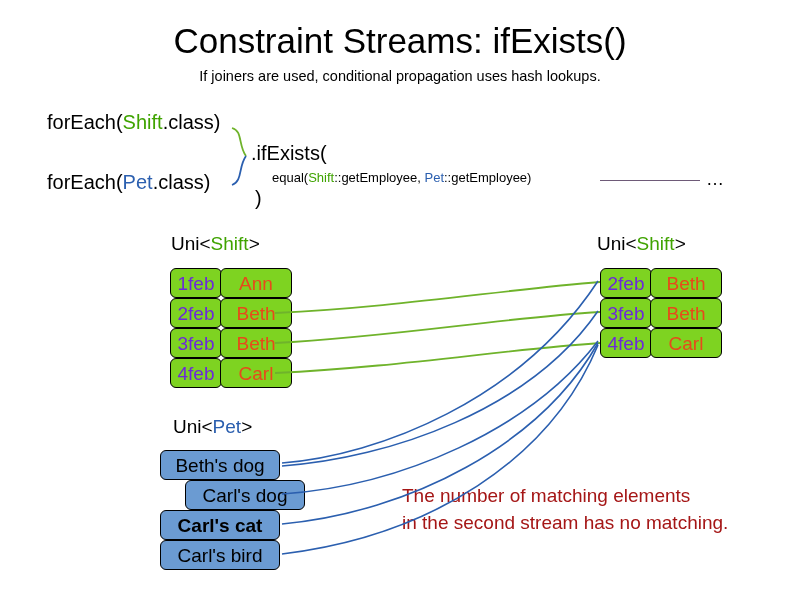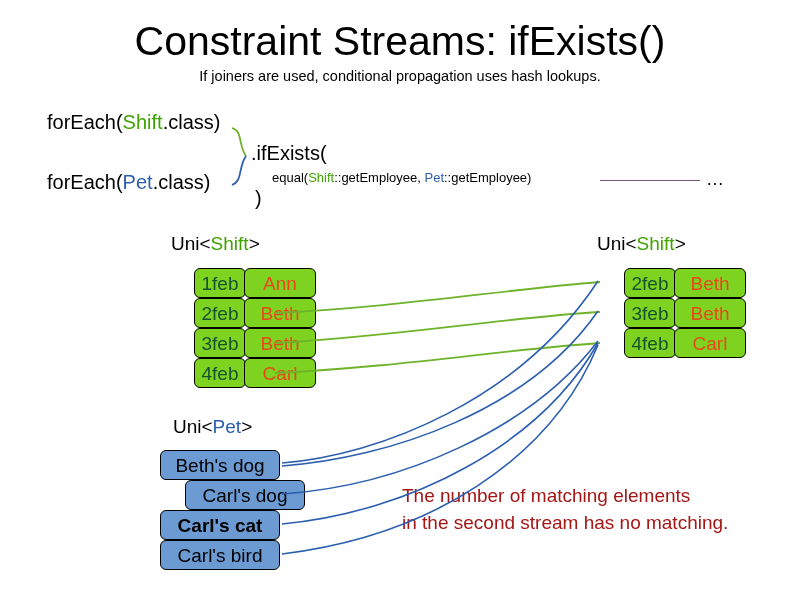--- a/index.html
+++ b/index.html
@@ -17,21 +17,21 @@
     color: #000000;
   }
 
   
   #title {
     position: absolute;
     left: 0;
     top: 18px;
     width: 800px;
     text-align: center;
-    font-size: 41px;
+    font-size: 35px;
     line-height: 46px;
     font-weight: normal;
     color: #000000;
     white-space: nowrap;
   }
   #subtitle {
     position: absolute;
     left: 0;
     top: 66px;
     width: 800px;
@@ -107,21 +107,21 @@
     border-radius: 6px;
     display: flex;
     align-items: center;
     justify-content: center;
     font-size: 19px;
     line-height: 19px;
     white-space: nowrap;
     overflow: hidden;
   }
   .tuple.shift .cell { background: #7ED321; }
-  .tuple.shift .cell.date { color: #14532d; width: 52px; margin-left: 24px; }
+  .tuple.shift .cell.date { color: #6d28d9; width: 52px; }
   .tuple.shift .cell.name { color: #E8491B; width: 72px; margin-left: -2px; }
 
   .tuple.pet .cell {
     background: #6B9BD2;
     color: #000000;
     width: 120px;
     font-size: 19px;
   }
 
   

